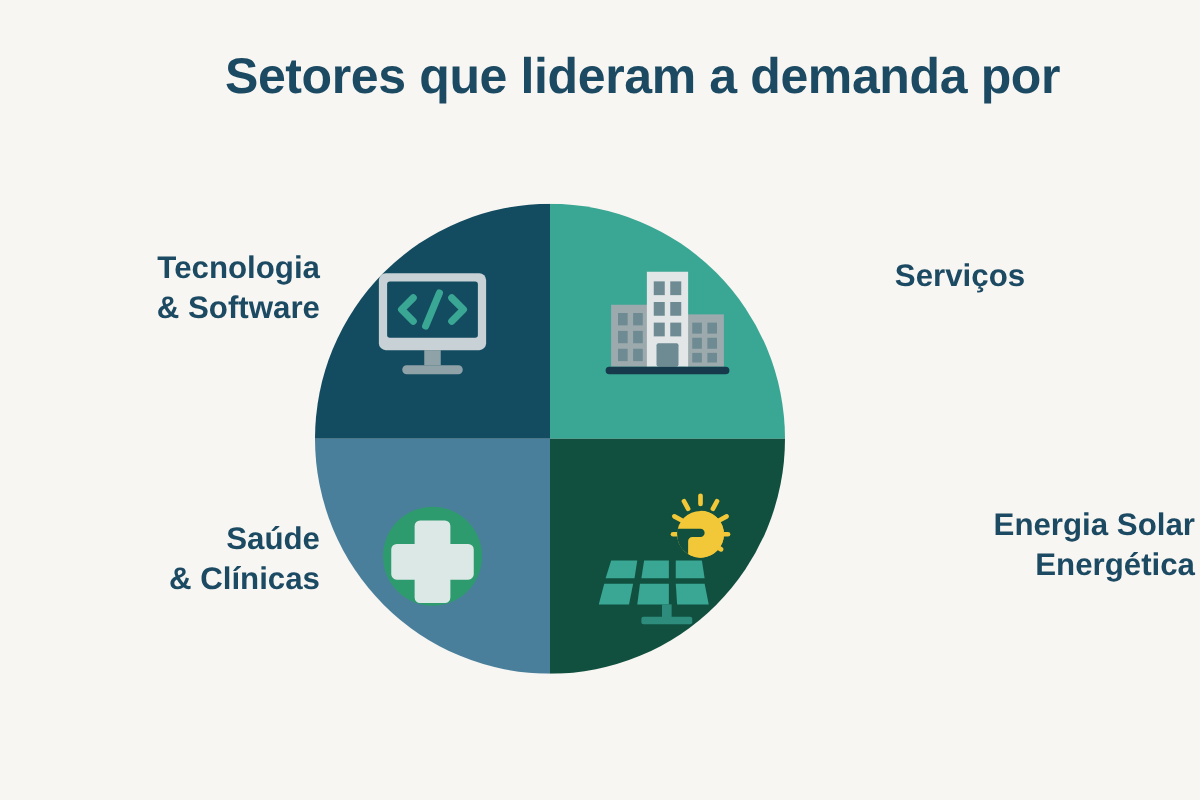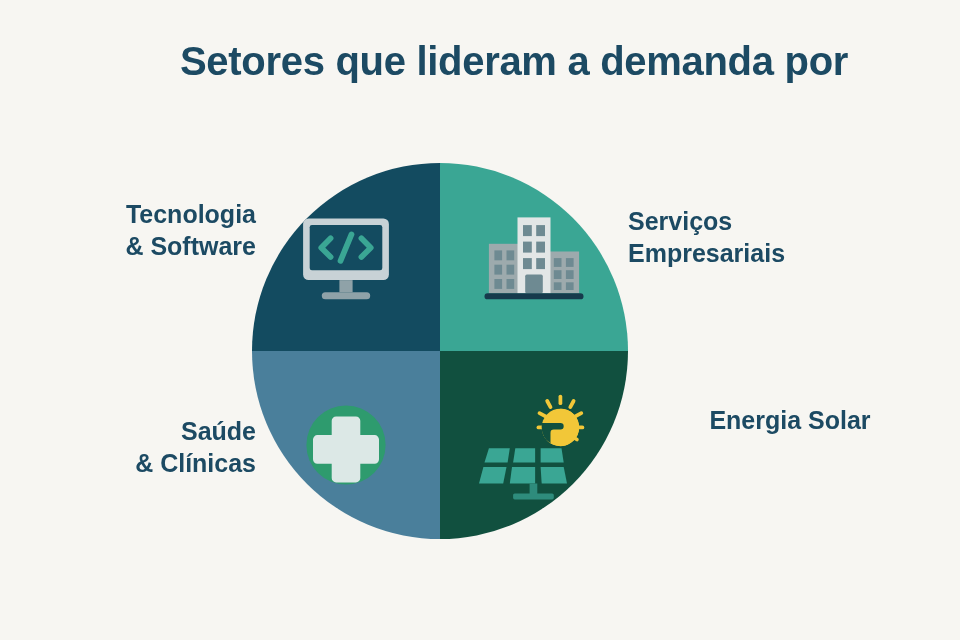--- a/index.html
+++ b/index.html
@@ -80,33 +80,33 @@
 
   #label-tecnologia {
     right: 704px;
     top: 198px;
     text-align: right;
     width: 260px;
   }
   #label-servicos {
     left: 628px;
     top: 205px;
-    text-align: left;
+    text-align: center;
     width: 280px;
   }
   #label-saude {
     right: 704px;
     top: 415px;
     text-align: right;
     width: 260px;
   }
   #label-energia {
-    left: 640px;
+    left: 656px;
     top: 404px;
-    text-align: center;
+    text-align: right;
     width: 300px;
   }
 </style>
 </head>
 <body>
 
 <div id="stage">
 
   <div id="title">
     <span class="line">Setores que lideram a demanda por</span>
@@ -213,25 +213,25 @@
     </div>
   </div>
 
   <div class="label" id="label-tecnologia">
     <span class="line">Tecnologia</span>
     <span class="line">&amp; Software</span>
   </div>
 
   <div class="label" id="label-servicos">
     <span class="line">Serviços</span>
-    <span class="line">Empresariais</span>
   </div>
 
   <div class="label" id="label-saude">
     <span class="line">Saúde</span>
     <span class="line">&amp; Clínicas</span>
   </div>
 
   <div class="label" id="label-energia">
     <span class="line">Energia Solar</span>
+    <span class="line">Energética</span>
   </div>
 
 </div>
 
 </body></html>

